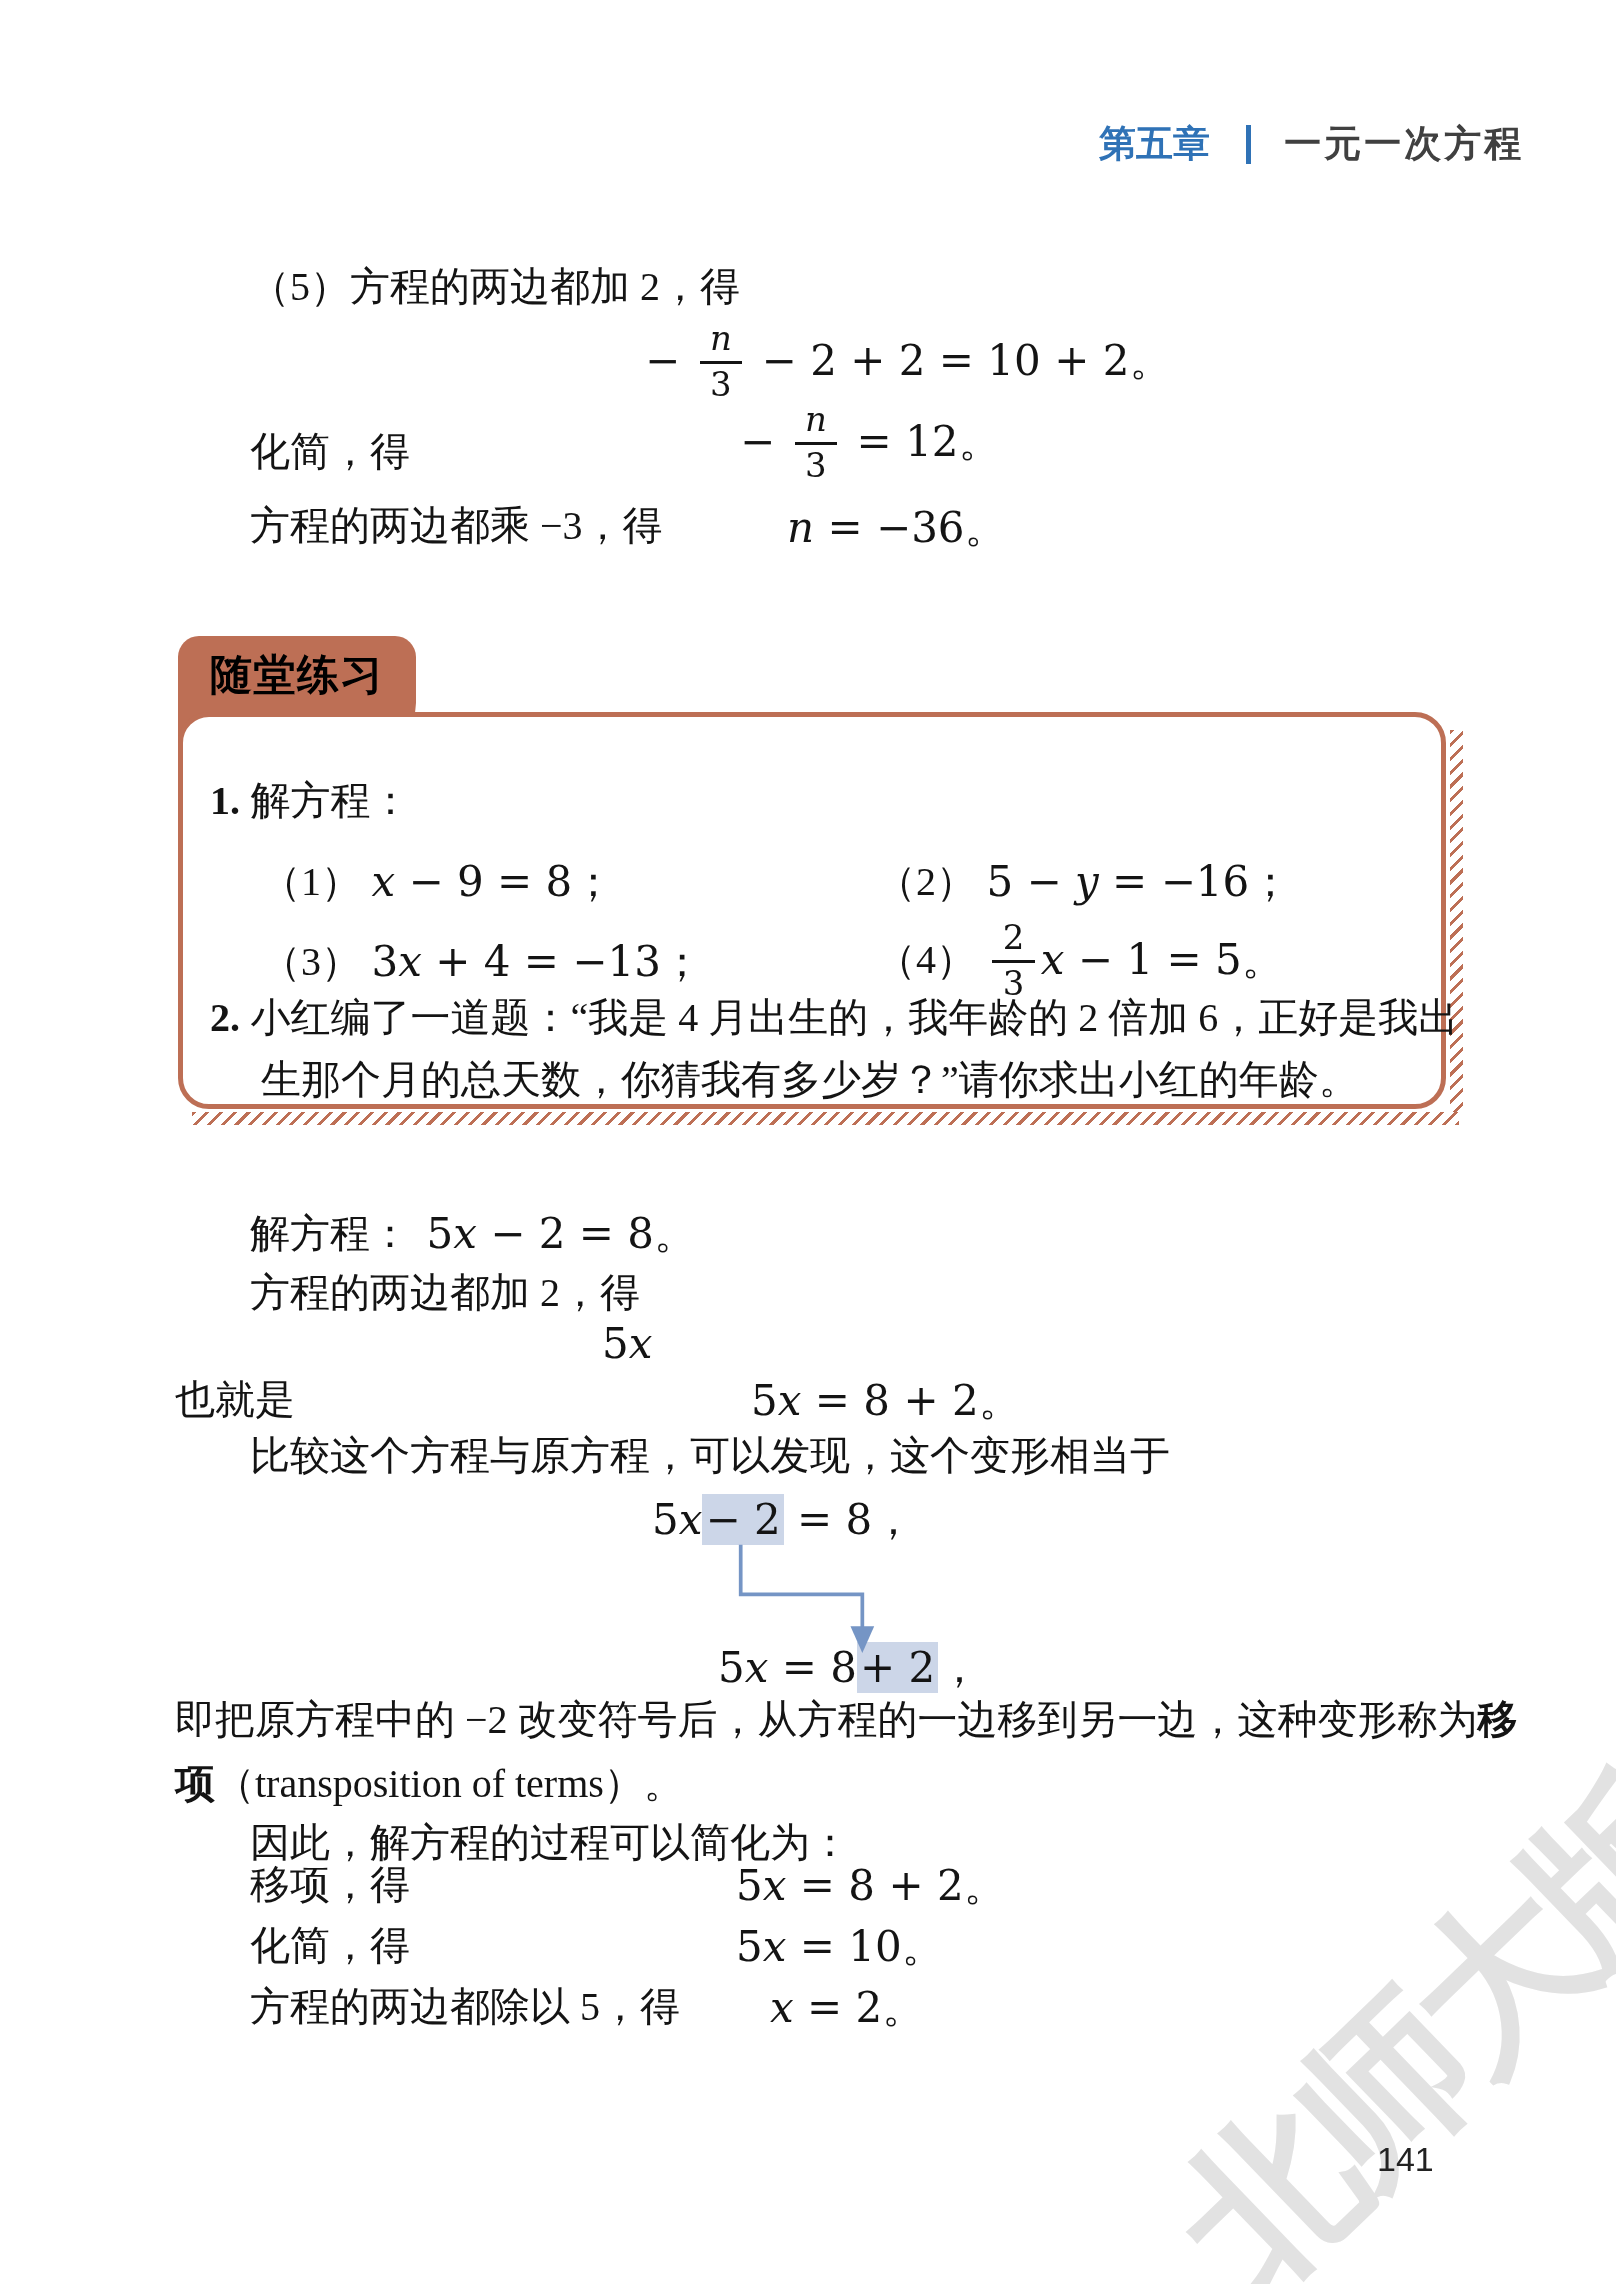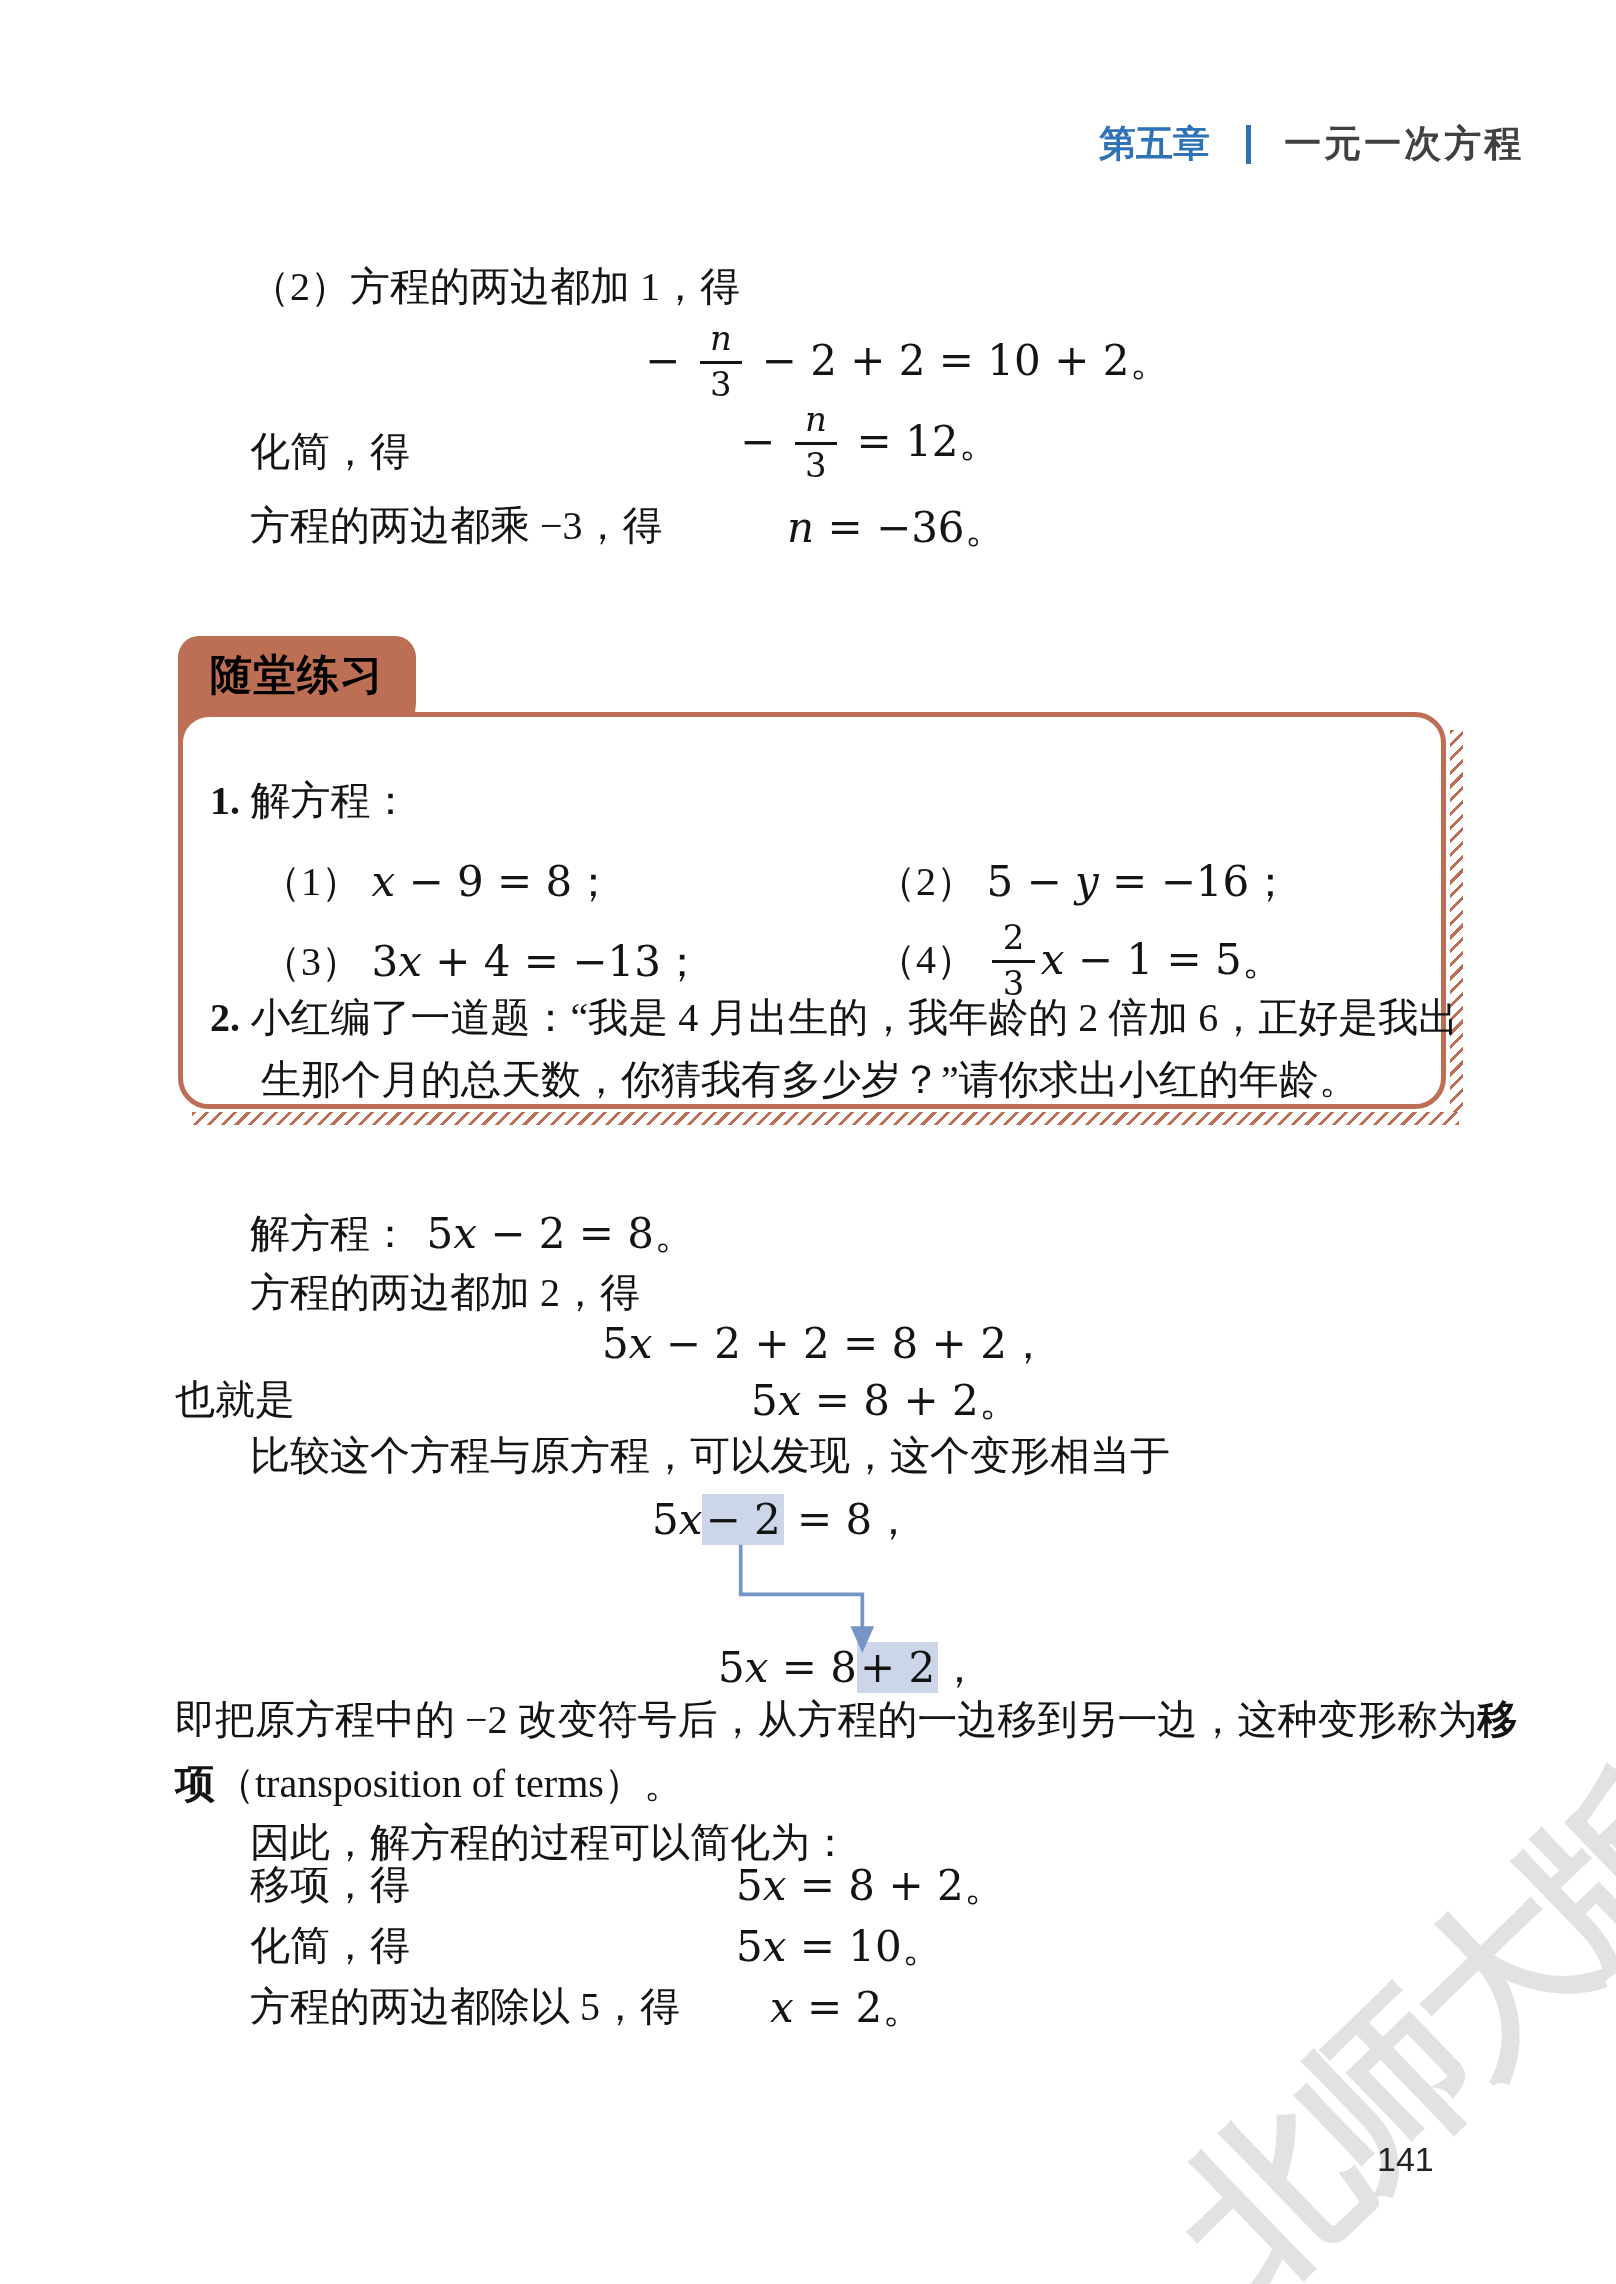--- a/index.html
+++ b/index.html
@@ -60,21 +60,21 @@
   <div class="watermark">北师大版</div>
 
   <header class="chapter-header">
     <span class="chapter">第五章</span>
     <span class="hsep"></span>
     <span class="ctitle">一元一次方程</span>
   </header>
 
   <div class="content">
 
-    <div class="line" style="left:250px; top:264px;">（2）方程的两边都加 1，得</div>
+    <div class="line" style="left:250px; top:264px;">（5）方程的两边都加 2，得</div>
     <div class="line eq" style="left:645px; top:319px;">
         <span>− </span>
         <span class="frac"><span class="fn var">n</span><span class="fd">3</span></span>
         <span> − 2 + 2 = 10 + 2。</span>
       </div>
     <div class="line" style="left:250px; top:429px;">化简，得</div>
     <div class="line eq" style="left:740px; top:400px;">
         <span>− </span>
         <span class="frac"><span class="fn var">n</span><span class="fd">3</span></span>
         <span> = 12。</span>
@@ -140,21 +140,20 @@
       <span class="eq">
           <span>5</span>
           <span class="var">x</span>
           <span> − 2 = 8。</span>
         </span>
     </div>
     <div class="line" style="left:250px; top:1270px;">方程的两边都加 2，得</div>
     <div class="line eq" style="left:602px; top:1320px;">
         <span>5</span>
         <span class="var">x</span>
-        <span> − 2 + 2 = 8 + 2，</span>
       </div>
     <div class="line" style="left:175px; top:1377px;">也就是</div>
     <div class="line eq" style="left:751px; top:1377px;">
         <span>5</span>
         <span class="var">x</span>
         <span> = 8 + 2。</span>
       </div>
     <div class="line" style="left:250px; top:1436px;font-family:Liberation Mono, monospace;">比较这个方程与原方程，可以发现，这个变形相当于</div>
 
     <div class="line eq" style="left:652px; top:1494px;">

